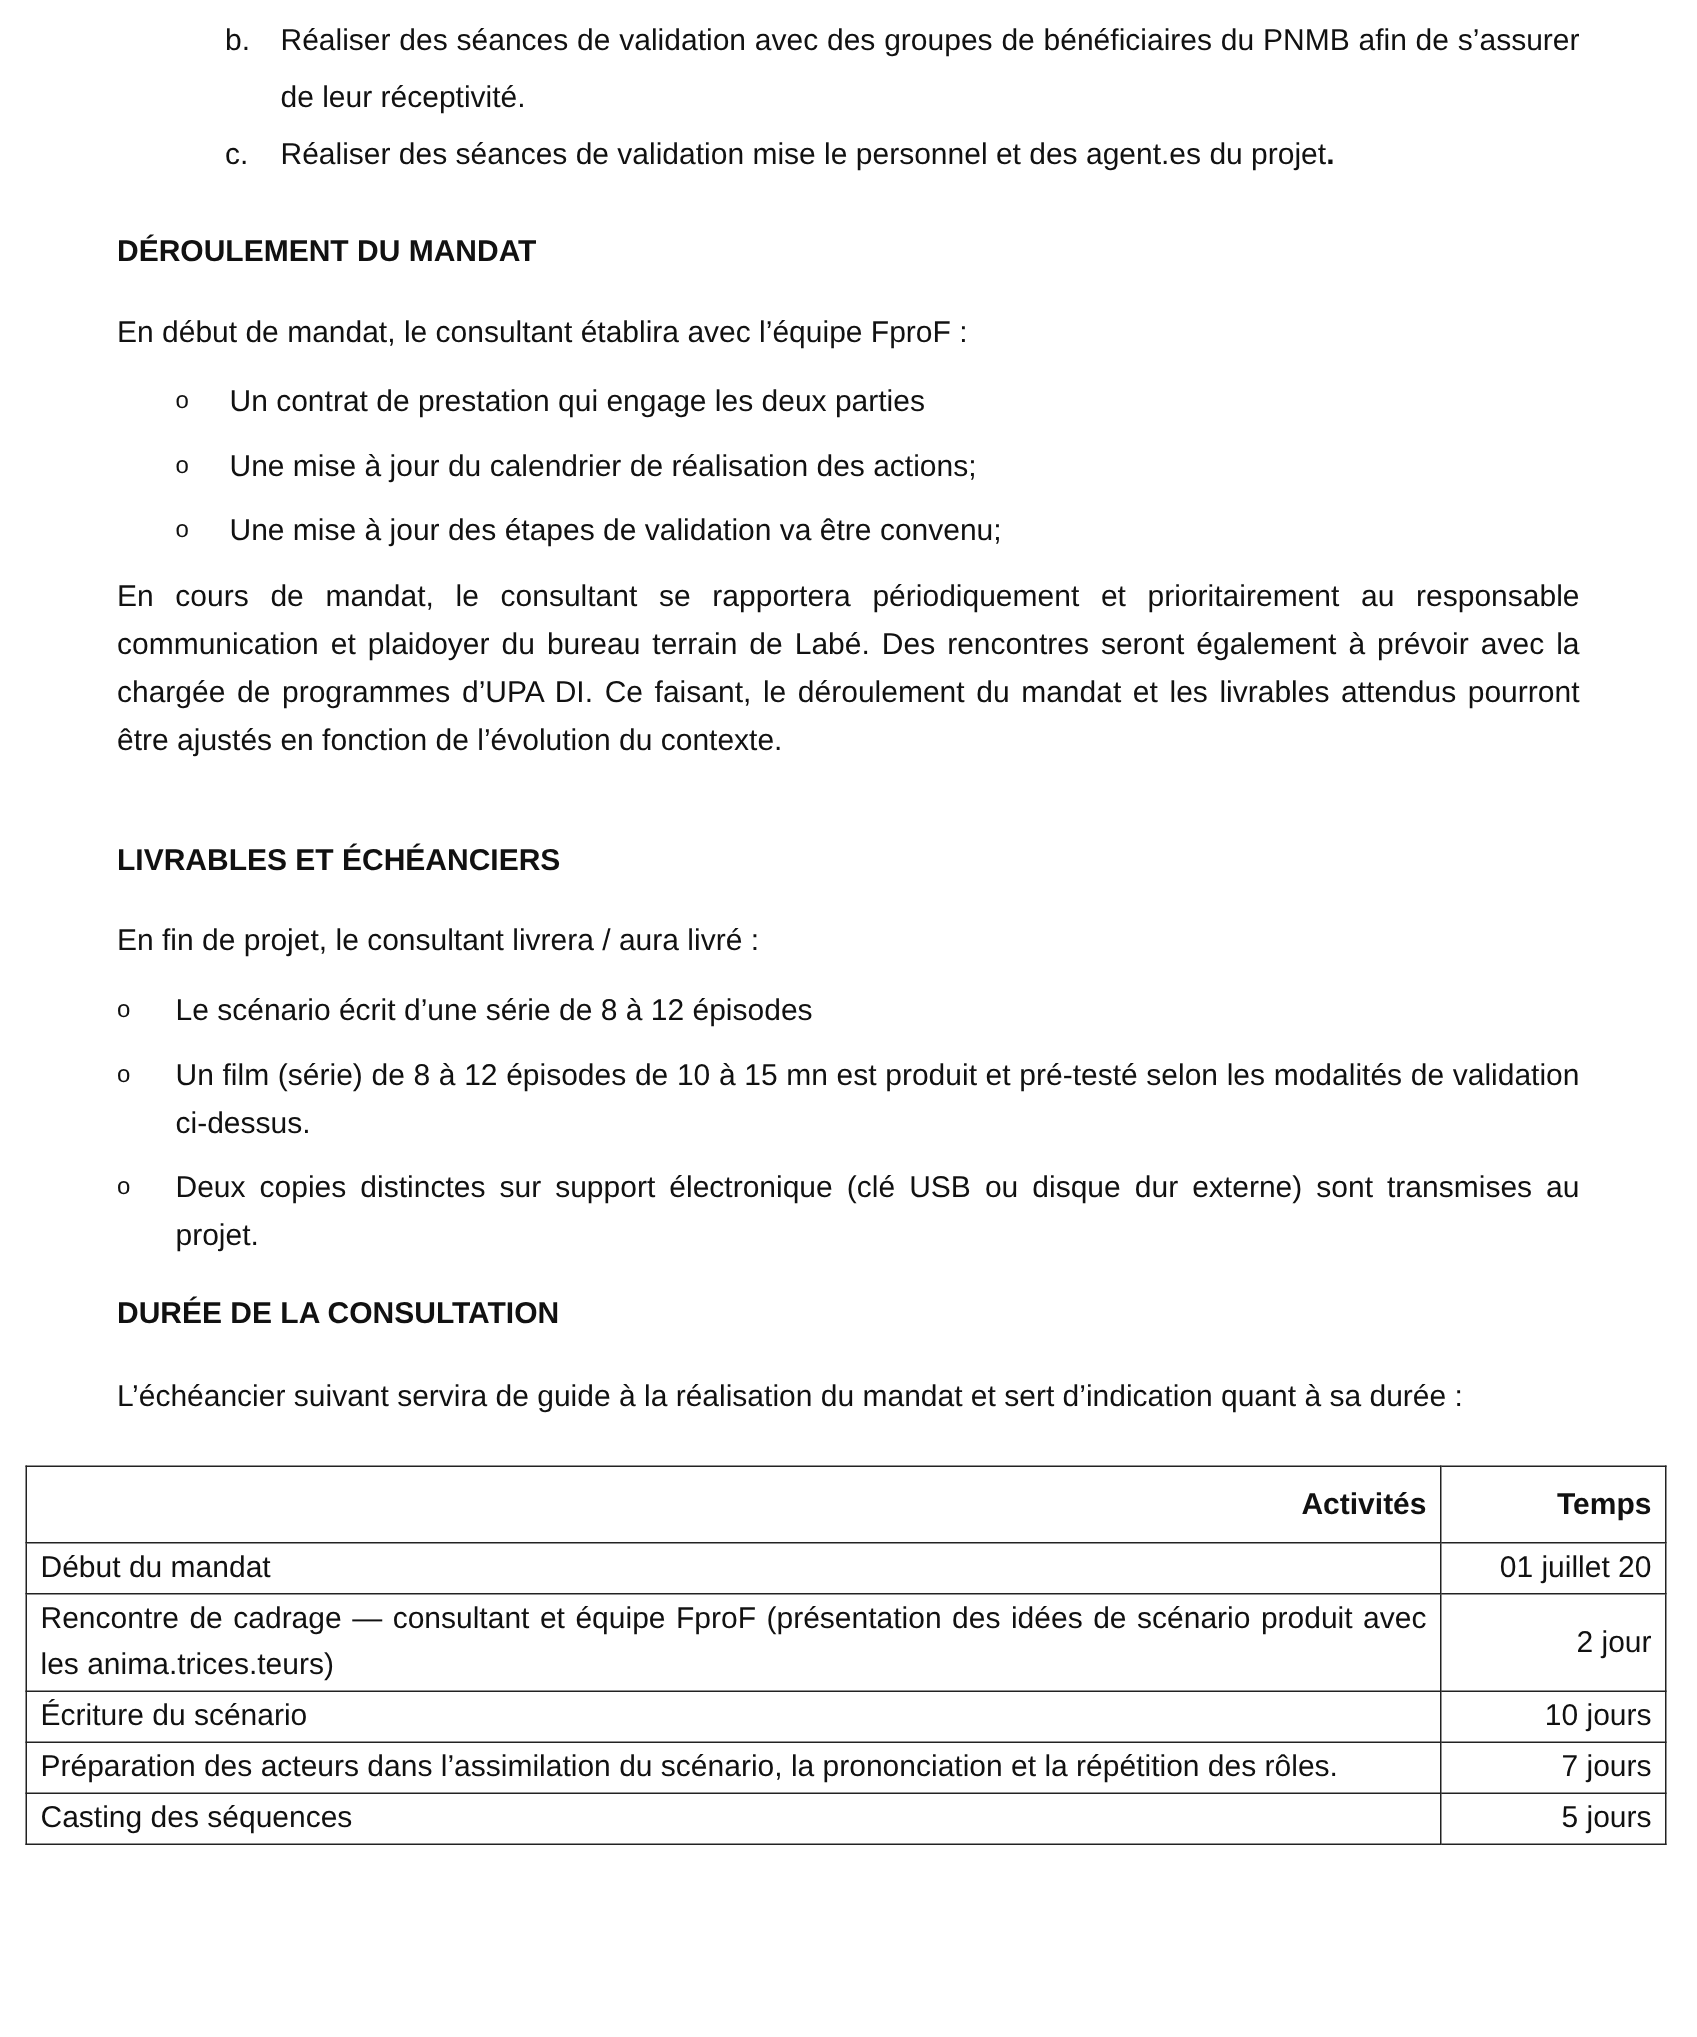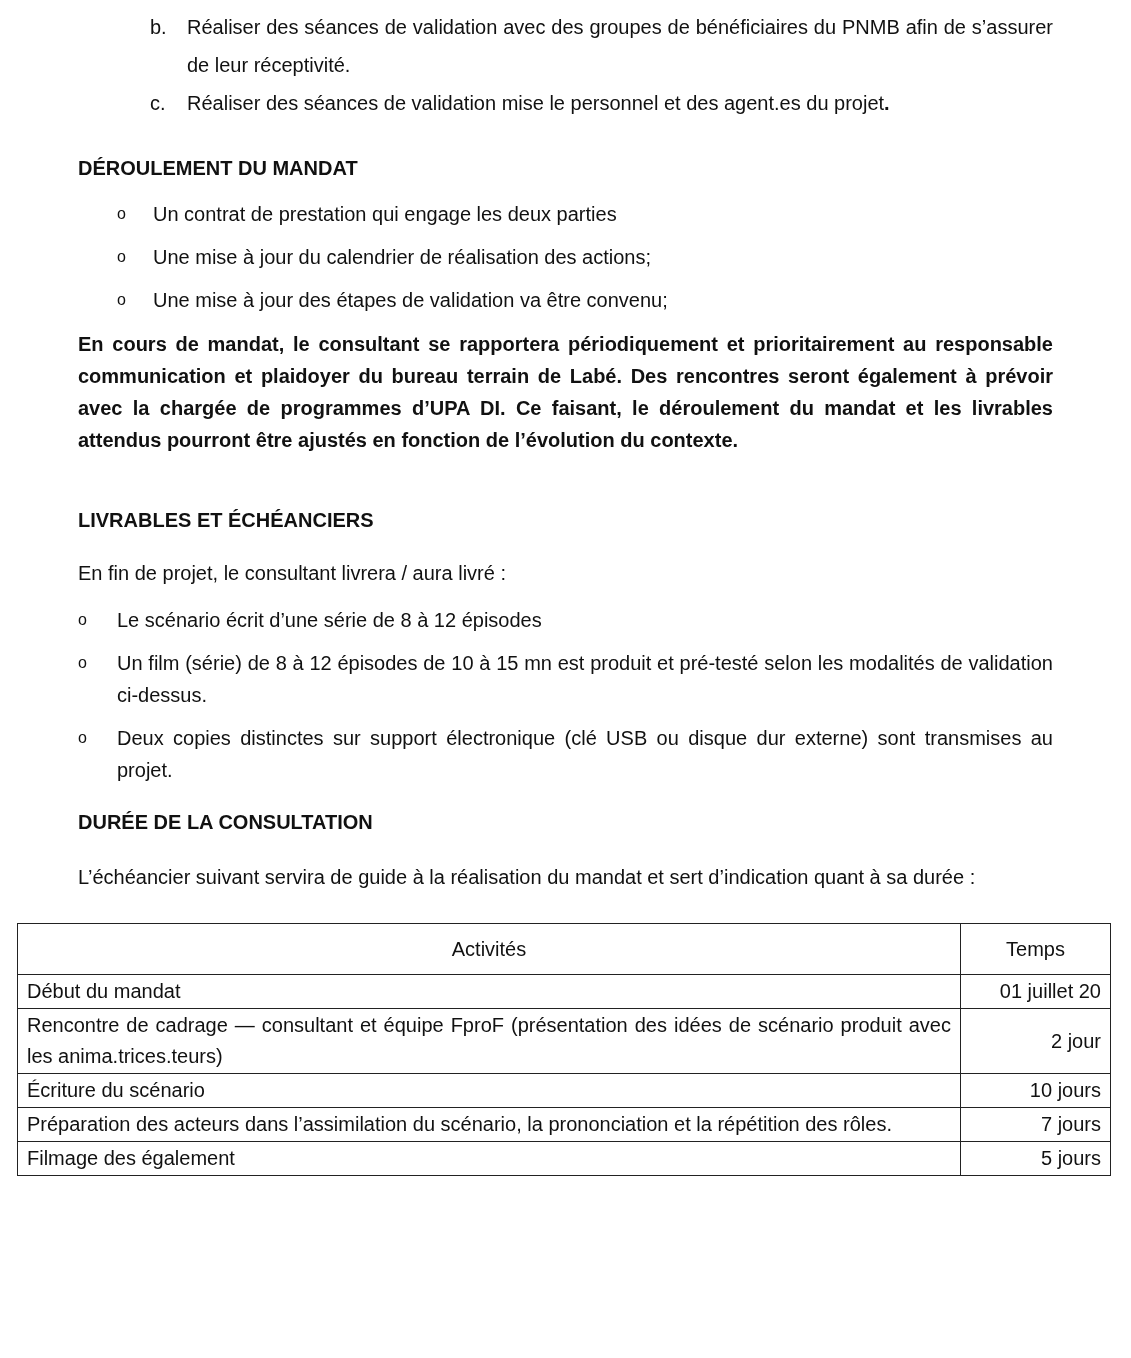--- a/index.html
+++ b/index.html
@@ -22,21 +22,21 @@
   
   .heading{font-weight:700;font-size:20px;line-height:32px;margin:0 0 0 78px;}
   .mt-h1{margin-top:30px;}
   .mt-h2{margin-top:48px;}
   .mt-h3{margin-top:20px;}
 
   
   .para{font-size:20px;line-height:32px;margin:0 0 0 78px;width:975px;}
   .justify{text-align:justify;}
   .mt-p1{margin-top:22px;}
-  .mt-p2{margin-top:12px;font-weight:bold;}
+  .mt-p2{margin-top:12px;}
   .mt-p3{margin-top:21px;}
   .mt-p4{margin-top:23px;}
 
   
   .olist{margin:0;}
   .olist-1{margin:14px 0 0 117px;}
   .olist-2{margin:15px 0 0 78px;}
   .o-item{display:flex;line-height:32px;margin-bottom:11px;}
   .o-marker{font-size:16px;}
   .olist-1 .o-marker{flex:0 0 36px;}
@@ -52,22 +52,22 @@
     width:1093px;
     font-size:20px;
   }
   table.schedule th,
   table.schedule td{
     border:1.5px solid #222;
     padding:1px 9px;
   }
   table.schedule th{
     height:48px;
-    font-weight:400;
-    text-align:center;
+    font-weight:700;
+    text-align:right;
     vertical-align:middle;
   }
   table.schedule td{
     height:30px;
     line-height:31px;
     vertical-align:middle;
   }
   td.activity{text-align:justify;margin-top:20px;}
   td.time{text-align:right;white-space:nowrap;}
 </style>
@@ -82,20 +82,21 @@
       <span class="bc-text">Réaliser des séances de validation avec des groupes de bénéficiaires du PNMB afin de s’assurer de leur réceptivité.</span>
     </div>
     <div class="bc-item">
       <span class="bc-marker">c.</span>
       <span class="bc-text"><span>Réaliser des séances de validation mise le personnel et des agent.es du projet</span><span class="bold">.</span></span>
     </div>
   </div>
 
   <div class="heading mt-h1">DÉROULEMENT DU MANDAT</div>
 
+  <p class="para mt-p1">En début de mandat, le consultant établira avec l’équipe FproF :</p>
 
   <div class="olist olist-1">
     <div class="o-item">
       <span class="o-marker">o</span>
       <span class="o-text">Un contrat de prestation qui engage les deux parties</span>
     </div>
     <div class="o-item">
       <span class="o-marker">o</span>
       <span class="o-text">Une mise à jour du calendrier de réalisation des actions;</span>
     </div>
@@ -152,19 +153,19 @@
       </tr>
       <tr>
         <td class="activity">Écriture du scénario</td>
         <td class="time">10 jours</td>
       </tr>
       <tr>
         <td class="activity">Préparation des acteurs dans l’assimilation du scénario, la prononciation et la répétition des rôles.</td>
         <td class="time">7 jours</td>
       </tr>
       <tr>
-        <td class="activity">Filmage des également</td>
+        <td class="activity">Casting des séquences</td>
         <td class="time">5 jours</td>
       </tr>
     </tbody>
   </table>
 
 </div>
 
 </body></html>

